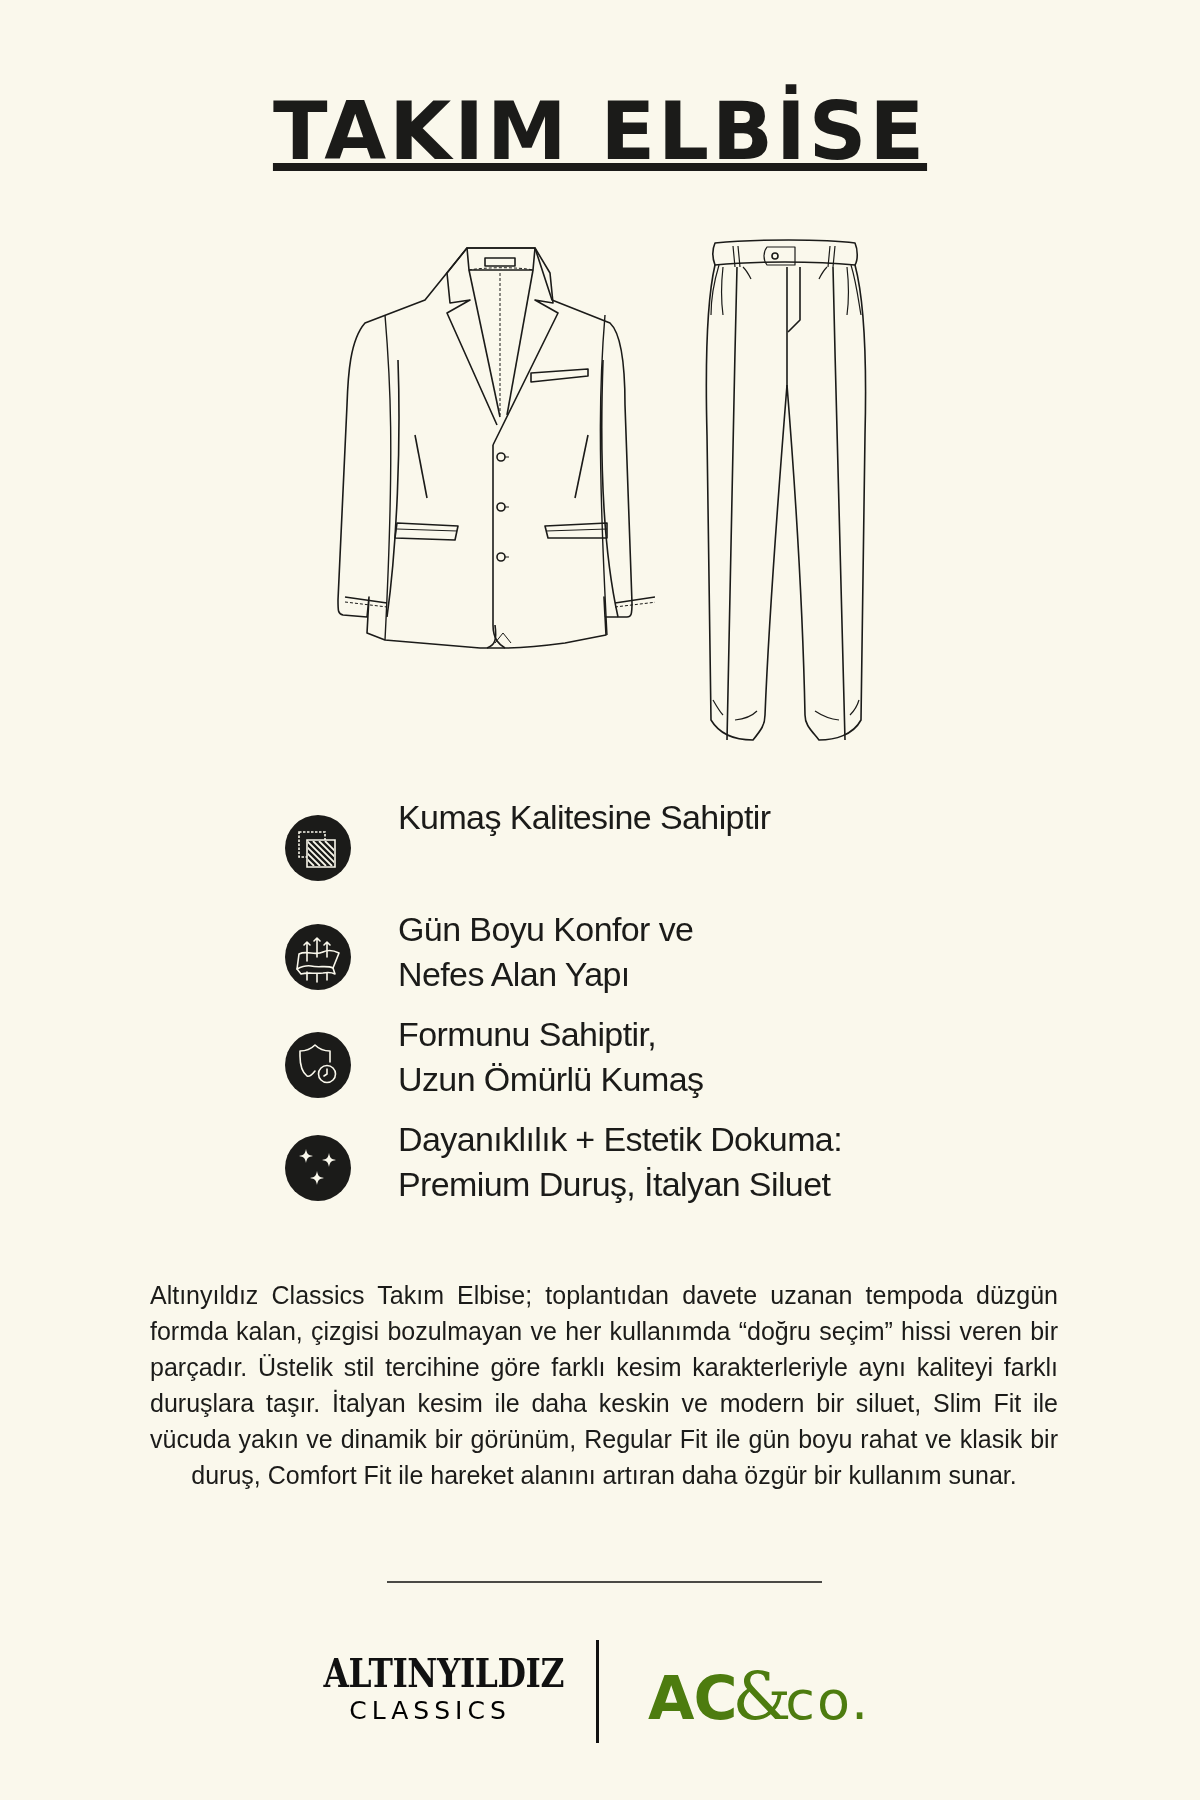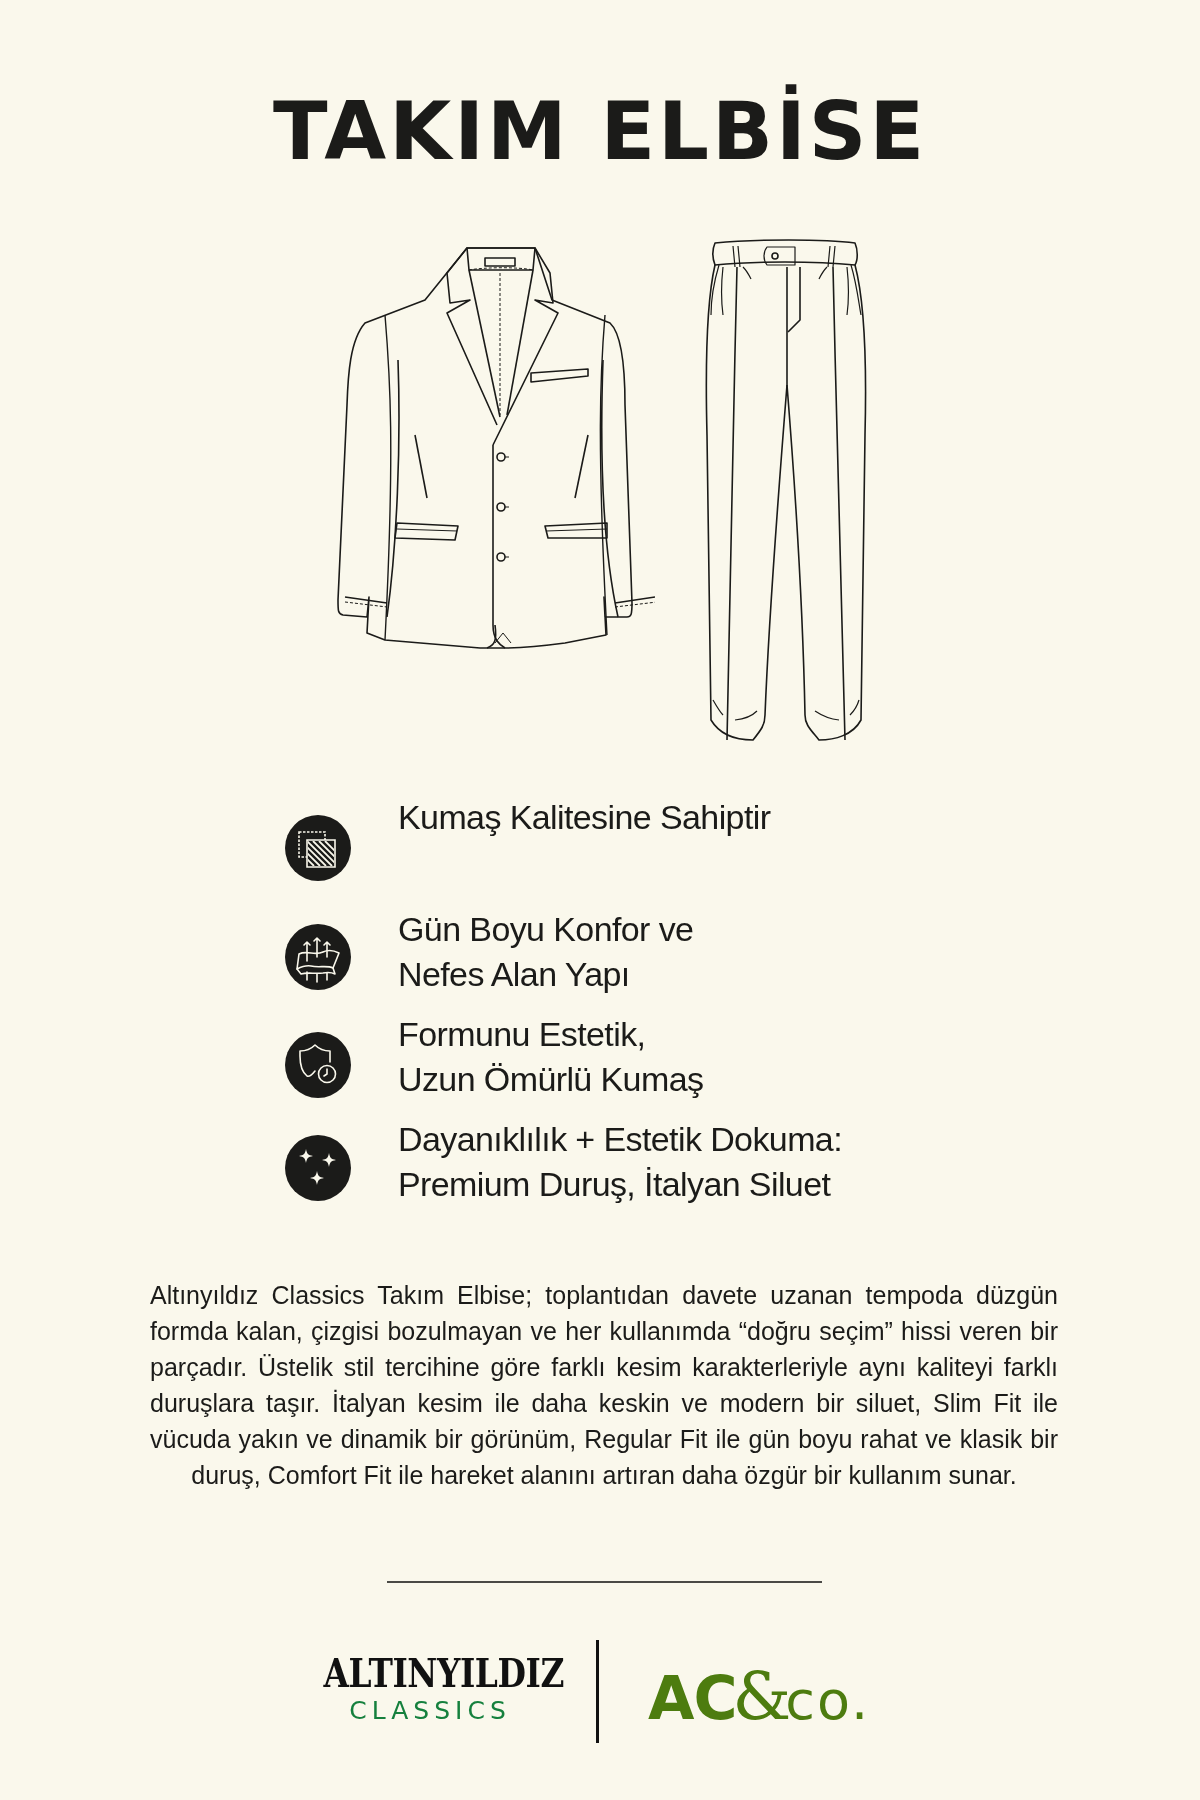--- a/index.html
+++ b/index.html
@@ -14,20 +14,21 @@
   .title {
     position: absolute; left: 0; top: 82px; width: 1200px;
     text-align: center;
     font-family: "DejaVu Sans", sans-serif;
     font-weight: bold;
     font-size: 80px;
     letter-spacing: 3px;
     transform: scaleX(1.0);
     color: #1b1b19;
     line-height: 100px;
+    text-decoration: underline;
   }
   .illus {
     position: absolute; left: 0; top: 230px; width: 1200px; height: 530px;
   }
   .illus svg { position: absolute; }
   .features {
     position: absolute; left: 285px; top: 795px; width: 640px;
   }
   .feature {
     position: absolute; left: 0; width: 640px; height: 100px;
@@ -61,21 +62,21 @@
   }
   .logo-ay .main {
     font-family: "DejaVu Serif", serif; font-weight: bold;
     font-size: 40px; letter-spacing: -0.5px; line-height: 46px;
     transform: scaleX(0.82); transform-origin: center;
     color: #111;
   }
   .logo-ay .sub {
     font-family: "DejaVu Sans", sans-serif;
     font-size: 25px; letter-spacing: 5px; line-height: 30px;
-    color: #15803d;
+    color: #000000;
   }
   .logo-sep {
     position: absolute; left: 596px; top: 10px; width: 3px; height: 103px; background: #111;
   }
   .logo-ac {
     position: absolute; left: 648px; top: 28px; height: 70px; white-space: nowrap;
     color: #4d7c0f;
   }
   .logo-ac .ac {
     font-family: "DejaVu Sans", sans-serif; font-weight: bold; font-size: 60px; letter-spacing: -1px;
@@ -217,21 +218,21 @@
 
   <div class="feature" style="top:217px;">
     <div class="icon" style="top:20px;">
       <svg viewBox="0 0 66 66" fill="none" stroke="#FAF8EC" stroke-width="1.6" stroke-linecap="round" stroke-linejoin="round">
         <path d="M 30 39 C 26 44 24 45 22 44 C 17 40 15 33 15 24 L 15 19 C 21 19 26 17 30 13 C 34 17 39 19 45 19 L 45 30"></path>
         <circle cx="42" cy="42" r="8.5"></circle>
         <path d="M 42 37 L 42 42 L 39 44"></path>
       </svg>
     </div>
     <div class="text">
-      <div>Formunu Estetik,</div>
+      <div>Formunu Sahiptir,</div>
       <div>Uzun Ömürlü Kumaş</div>
     </div>
   </div>
 
   <div class="feature" style="top:322px;">
     <div class="icon" style="top:18px;">
       <svg viewBox="0 0 66 66" fill="#FAF8EC" stroke="none">
         <path d="M 21 14 C 22 19 23 20 28 21 C 23 22 22 23 21 28 C 20 23 19 22 14 21 C 19 20 20 19 21 14 Z"></path>
         <path d="M 44 18 C 45 23 46 24 51 25 C 46 26 45 27 44 32 C 43 27 42 26 37 25 C 42 24 43 23 44 18 Z"></path>
         <path d="M 32 36 C 33 41 34 42 39 43 C 34 44 33 45 32 50 C 31 45 30 44 25 43 C 30 42 31 41 32 36 Z"></path>

